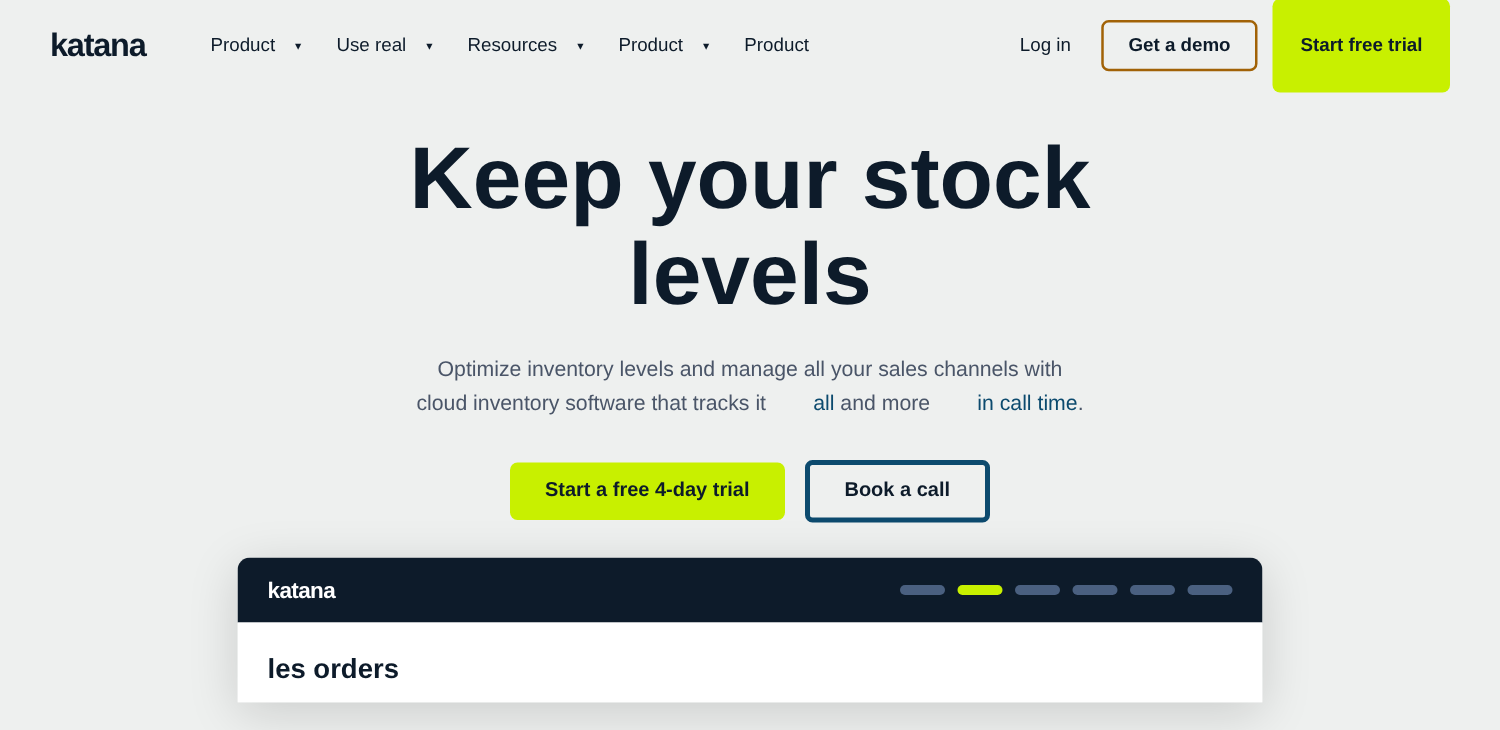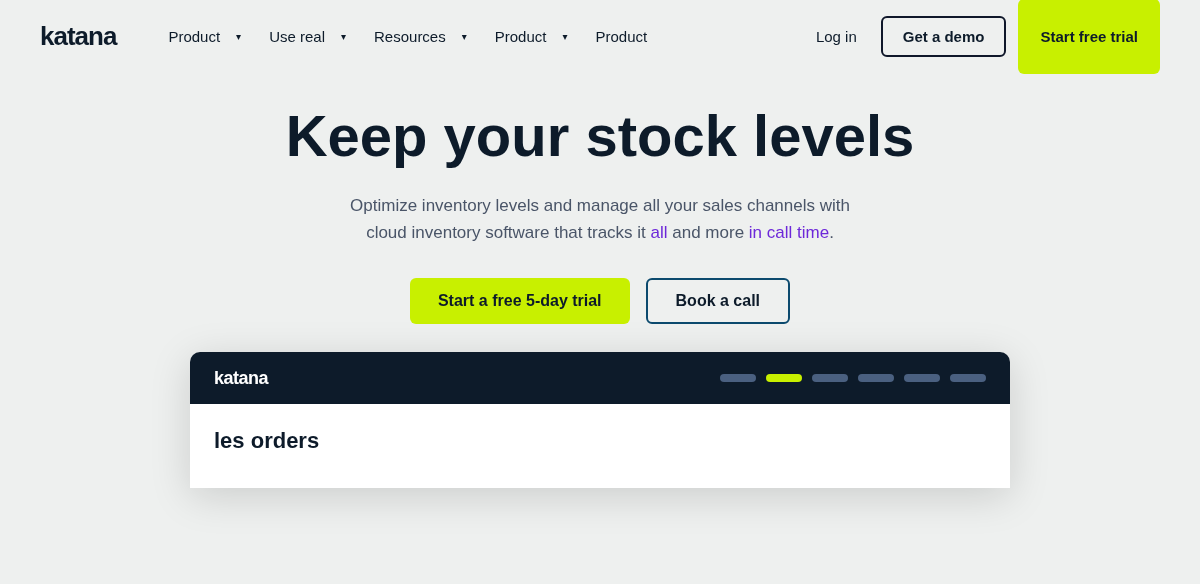--- a/index.html
+++ b/index.html
@@ -68,21 +68,21 @@
       font-weight: 500;
       padding: 8px 12px;
       cursor: pointer;
     }
 
     .btn-demo {
       font-size: 15px;
       color: #0d1b2a;
       font-weight: 600;
       padding: 10px 20px;
-      border: 2px solid #0f172a;
+      border: 2px solid #a16207;
       border-radius: 6px;
       cursor: pointer;
       background: transparent;
     }
 
     .btn-trial {
       font-size: 15px;
       color: #0d1b2a;
       font-weight: 700;
       padding: 29px 22px;
@@ -95,38 +95,39 @@
     
     .hero {
       display: flex;
       flex-direction: column;
       align-items: center;
       padding: 32px 40px 24px;
       text-align: center;
     }
 
     .hero-title {
-      font-size: 58px;
+      font-size: 70px;
       font-weight: 800;
       color: #0d1b2a;
       line-height: 1.1;
       max-width: 640px;
       margin-bottom: 24px;
     }
 
     .hero-subtitle {
       font-size: 17px;
       color: #4a5568;
       line-height: 1.6;
       max-width: 540px;
       margin-bottom: 32px;
     }
 
     .hero-subtitle span.highlight {
-      color: #6d28d9;
+      color: #0c4a6e;
+      margin-left: 33px;
     }
 
     .hero-buttons {
       display: flex;
       gap: 16px;
       align-items: center;
     }
 
     .btn-cta-primary {
       background: #c8f000;
@@ -140,21 +141,21 @@
     }
 
     .btn-cta-secondary {
       background: transparent;
       color: #0d1b2a;
       font-size: 16px;
       font-weight: 600;
       padding: 12px 28px;
       border-radius: 6px;
       cursor: pointer;
-      border: 2px solid #0c4a6e;
+      border: 4px solid #0c4a6e;
     }
 
     
     .app-preview-container {
       display: flex;
       justify-content: center;
       padding: 0 40px;
       margin-top: 4px;
     }
 
@@ -201,21 +202,21 @@
       background: #c8f000;
       width: 36px;
     }
 
     .app-nav-dot:not(.active) {
       width: 36px;
     }
 
     .app-content {
       background: #ffffff;
-      height: 84px;
+      height: 64px;
       padding: 24px 24px 0;
     }
 
     .app-content-title {
       font-size: 22px;
       font-weight: 700;
       color: #0d1b2a;
     }
   </style>
 </head>
@@ -256,21 +257,21 @@
 <section class="hero">
   <h1 class="hero-title">
     <span>Keep your stock levels</span><br>
   </h1>
 
   <p class="hero-subtitle">
     Optimize inventory levels and manage all your sales channels with cloud inventory software that tracks it <span class="highlight">all</span> and more <span class="highlight">in call time</span>.
   </p>
 
   <div class="hero-buttons">
-    <button class="btn-cta-primary">Start a free 5-day trial</button>
+    <button class="btn-cta-primary">Start a free 4-day trial</button>
     <button class="btn-cta-secondary">Book a call</button>
   </div>
 </section>
 
 <div class="app-preview-container">
   <div class="app-preview">
     <div class="app-topbar">
       <span class="app-logo">katana</span>
       <div class="app-topbar-spacer"></div>
       <div class="app-nav-dots">

